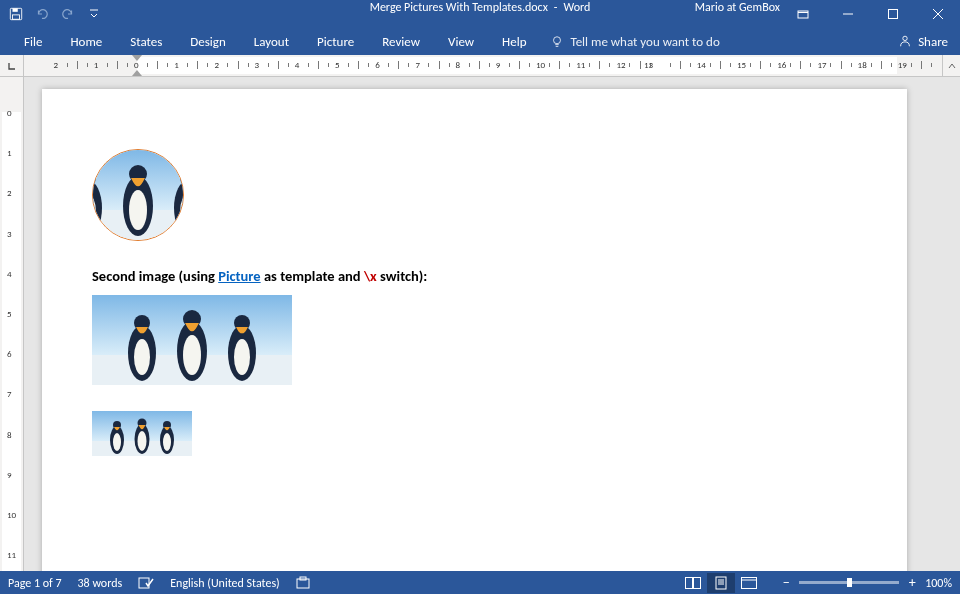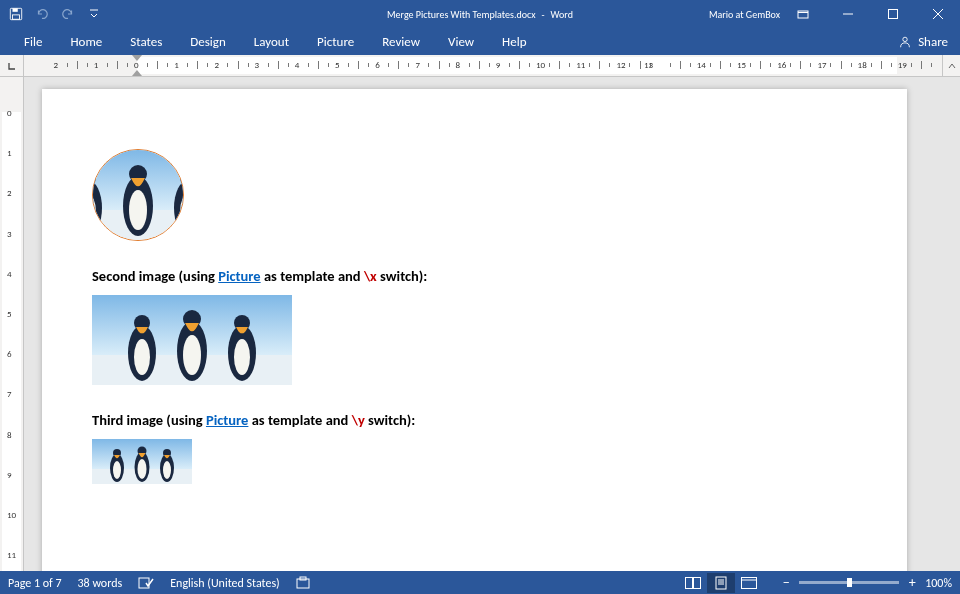--- a/index.html
+++ b/index.html
@@ -1,34 +1,34 @@
 <!DOCTYPE html>
 <html><head>
 <meta charset="utf-8">
 <style>
 * { margin: 0; padding: 0; box-sizing: border-box; }
 body { font-family: "Segoe UI", Calibri, sans-serif; overflow: hidden; background: #e6e6e6; }
 #app { width: 960px; height: 594px; display: flex; flex-direction: column; background: #fff; }
 
 
-.titlebar { height: 28px; background: #2b579a; color: #fff; display: flex; align-items: center; font-size: 10px; position: relative; }
+.titlebar { height: 28px; background: #2b579a; color: #fff; display: flex; font-size: 12px; position: relative; }
 .titlebar .qat { display: flex; align-items: center; gap: 2px; padding-left: 4px; }
 .titlebar .qat .qat-btn { width: 24px; height: 24px; display: flex; align-items: center; justify-content: center; cursor: pointer; }
 .titlebar .qat .qat-btn svg { stroke: #fff; fill: none; }
 .titlebar .qat .qat-btn.disabled svg { stroke: #88a5cd; }
 .titlebar .doc-title { position: absolute; left: 50%; transform: translateX(-50%); display: flex; gap: 6px; align-items: center; }
 .titlebar .user { position: absolute; right: 180px; }
 .titlebar .win-controls { position: absolute; right: 0; display: flex; }
 .titlebar .win-btn { width: 45px; height: 28px; display: flex; align-items: center; justify-content: center; cursor: pointer; }
 
 
 .menubar { height: 27px; background: #2b579a; display: flex; align-items: center; color: #fff; font-size: 13px; padding-left: 10px; }
 .menubar .tab { padding: 0 14px; height: 100%; display: flex; align-items: center; cursor: pointer; }
 .menubar .tell-me { display: flex; align-items: center; gap: 6px; margin-left: 10px; opacity: 0.9; }
-.menubar .share { margin-left: auto; margin-right: 12px; display: flex; align-items: center; gap: 6px; cursor: pointer; }
+.menubar .share { margin-left: auto; margin-right: 12px; display: flex; align-items: flex-start; gap: 6px; cursor: pointer; }
 
 
 .ruler-row { height: 22px; background: #f3f2f1; display: flex; border-bottom: 1px solid #c6c6c6; }
 .ruler-corner { width: 24px; display: flex; align-items: center; justify-content: center; border-right: 1px solid #c6c6c6; }
 .ruler-h { flex: 1; position: relative; background: #f3f2f1; font-size: 9px; color: #333; overflow: hidden; }
 .ruler-white { position: absolute; top: 2px; bottom: 2px; left: 113px; right: 45px; background: #fff; }
 .ruler-num { position: absolute; top: 4px; }
 .ruler-scroll-btn { width: 18px; display:flex; align-items:center; justify-content:center; background:#f3f2f1; border-left:1px solid #c6c6c6; cursor:pointer; }
 
 
@@ -131,20 +131,28 @@
   <div class="menubar">
     <div class="tab">File</div>
     <div class="tab">Home</div>
     <div class="tab">States</div>
     <div class="tab">Design</div>
     <div class="tab">Layout</div>
     <div class="tab">Picture</div>
     <div class="tab">Review</div>
     <div class="tab">View</div>
     <div class="tab">Help</div>
+    <div class="tell-me">
+      <svg width="14" height="14" viewBox="0 0 16 16">
+          <circle cx="8" cy="6" r="4" fill="none" stroke="#fff" stroke-width="1"></circle>
+          <line x1="6" y1="11" x2="10" y2="11" stroke="#fff"></line>
+          <line x1="6.5" y1="13" x2="9.5" y2="13" stroke="#fff"></line>
+        </svg>
+      <span>Tell me what you want to do</span>
+    </div>
     <div class="share">
       <svg width="14" height="14" viewBox="0 0 16 16">
           <circle cx="8" cy="5" r="2.5" fill="none" stroke="#fff"></circle>
           <path d="M3 14 Q3 9 8 9 Q13 9 13 14" fill="none" stroke="#fff"></path>
         </svg>
       <span>Share</span>
     </div>
   </div>
 
   <div class="ruler-row">
@@ -330,23 +338,20 @@
                   <ellipse cx="150" cy="58" rx="14" ry="28" fill="#1a2840"></ellipse>
                   <ellipse cx="150" cy="62" rx="8" ry="18" fill="#f5f5f0"></ellipse>
                   <circle cx="150" cy="28" r="8" fill="#1a2840"></circle>
                   <path d="M144 32 Q148 40 150 38 Q152 40 156 32" fill="#f0a030"></path>
                 </g>
             </svg>
           </div>
         </div>
 
         <div class="img-block">
-          <h3>
-            <span>Third image (using </span><a href="#">Picture</a><span> as template and </span><span class="switch-y">\y</span><span> switch):</span>
-          </h3>
           <div class="penguin-rect-sm">
             <svg class="penguin-svg" viewBox="0 0 200 90" preserveAspectRatio="xMidYMid slice">
               <rect width="200" height="60" fill="url(#sky)"></rect>
               <rect y="60" width="200" height="30" fill="#e8f0f5"></rect>
               <g>
                   <ellipse cx="50" cy="58" rx="14" ry="28" fill="#1a2840"></ellipse>
                   <ellipse cx="50" cy="62" rx="8" ry="18" fill="#f5f5f0"></ellipse>
                   <circle cx="50" cy="28" r="8" fill="#1a2840"></circle>
                   <path d="M44 32 Q48 40 50 38 Q52 40 56 32" fill="#f0a030"></path>
                 </g>

